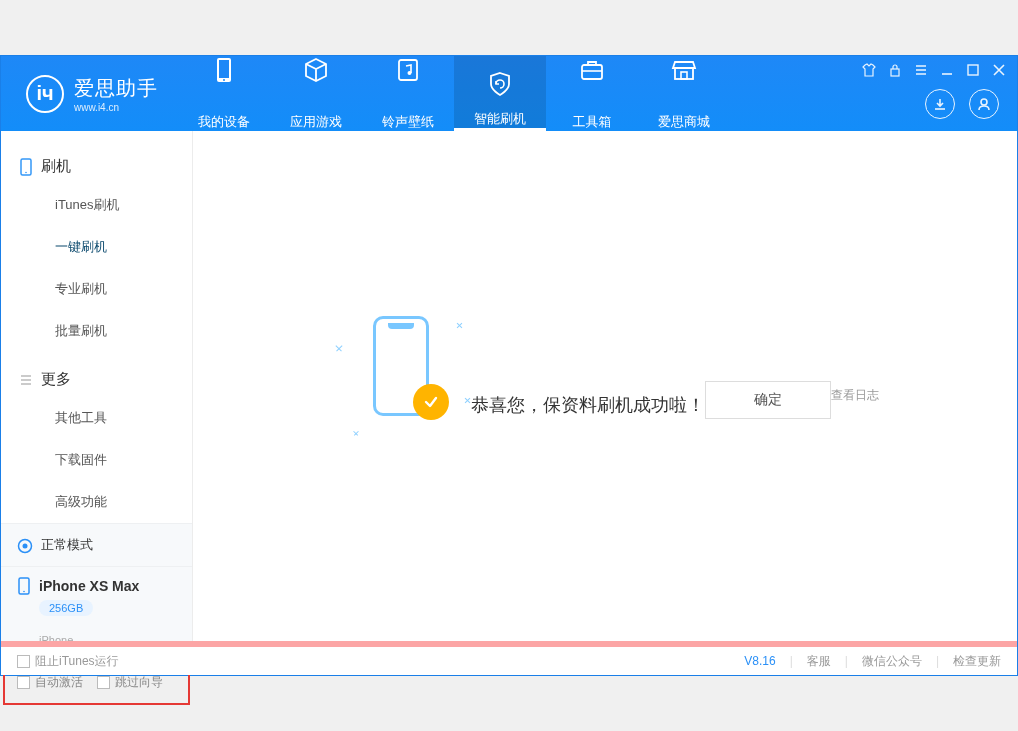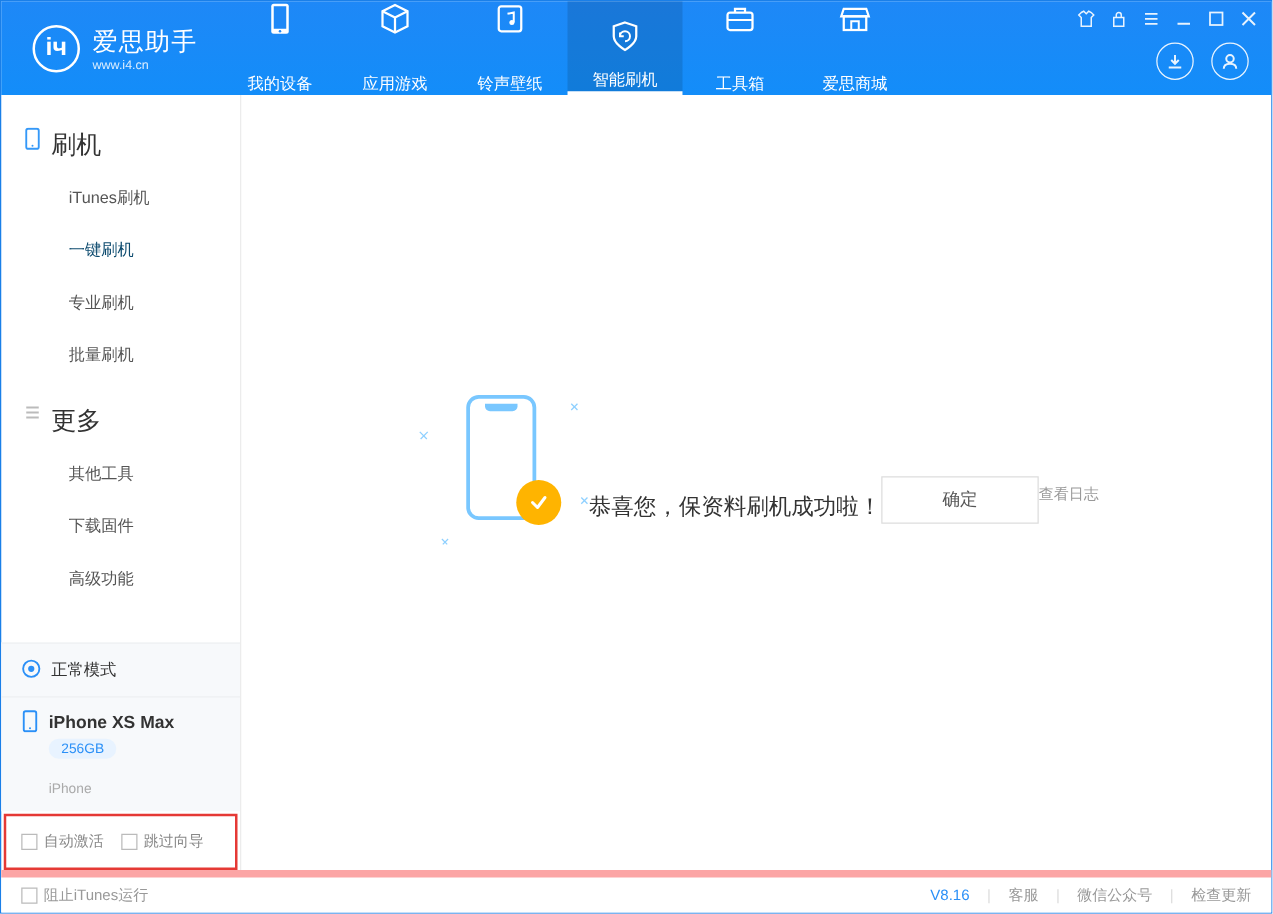--- a/index.html
+++ b/index.html
@@ -1,41 +1,41 @@
 <!DOCTYPE html>
 <html><head>
 <meta charset="utf-8">
 <style>
 * { margin: 0; padding: 0; box-sizing: border-box; font-family: "Microsoft YaHei", sans-serif; }
 body { background: #f0f0f0; display: flex; justify-content: center; align-items: center; min-height: 100vh; }
-.window { width: 1018px; height: 731px; border: 1px solid #1a7fe8; background: #fff; display: flex; flex-direction: column; position: relative; }
+.window { width: 1018px; height: 621px; border: 1px solid #1a7fe8; background: #fff; display: flex; flex-direction: column; position: relative; }
 .titlebar { height: 75px; background: linear-gradient(to bottom, #1e88f7, #138df9); display: flex; align-items: center; color: #fff; position: relative; }
 .logo-area { display: flex; align-items: center; padding: 0 20px 0 25px; gap: 10px; }
 .logo-circle { width: 38px; height: 38px; border: 2.5px solid #fff; border-radius: 50%; display: flex; align-items: center; justify-content: center; font-weight: bold; font-size: 20px; }
 .logo-text { display: flex; flex-direction: column; }
 .logo-text .cn { font-size: 20px; font-weight: 500; letter-spacing: 1px; }
 .logo-text .en { font-size: 10px; opacity: 0.85; }
 .top-tabs { display: flex; height: 100%; }
 .top-tab { width: 92px; display: flex; flex-direction: column; align-items: center; justify-content: space-between; gap: 4px; cursor: pointer; color: #fff; font-size: 13px; }
 .top-tab.active { background: rgba(0,0,0,0.12); border-bottom: 3px solid #fff; padding-top: 14px; }
 .top-tab .icon { width: 28px; height: 28px; display: flex; align-items: center; justify-content: center; }
 .winctrl-top { position: absolute; top: 6px; right: 10px; display: flex; gap: 10px; }
 .winctrl-top span { width: 16px; height: 16px; display: flex; align-items: center; justify-content: center; cursor: pointer; opacity: 0.9; }
 .winctrl-side { position: absolute; bottom: 12px; right: 18px; display: flex; gap: 14px; }
 .winctrl-side span { width: 30px; height: 30px; border: 1.5px solid #fff; border-radius: 50%; display: flex; align-items: center; justify-content: center; cursor: pointer; opacity: 0.9; }
 
 .body { flex: 1; display: flex; min-height: 0; }
 .sidebar { width: 192px; border-right: 1px solid #ececec; display: flex; flex-direction: column; }
 .side-scroll { flex: 1; padding-top: 18px; }
-.side-section-title { display: flex; gap: 8px; padding: 8px 18px; font-size: 20px; color: #333; font-weight: 500; }
+.side-section-title { display: flex; align-items: center; gap: 8px; padding: 8px 18px; font-size: 15px; color: #333; font-weight: 500; }
 .side-item { padding: 12px 18px 12px 54px; font-size: 13px; color: #555; cursor: pointer; }
 .side-item.active { color: #0c4a6e; }
 
 .side-bottom-box { background: #f7f9fb; border-top: 1px solid #eef0f2; margin: 0; }
-.status-row { display: flex; align-items: flex-start; gap: 8px; padding: 12px 16px; font-size: 13px; color: #333; border-bottom: 1px solid #eef0f2; }
+.status-row { display: flex; align-items: flex-end; gap: 8px; padding: 12px 16px; font-size: 13px; color: #333; border-bottom: 1px solid #eef0f2; }
 .device-row { padding: 10px 16px 12px 16px; }
 .device-name { font-size: 14px; font-weight: 600; color: #333; display: flex; align-items: center; gap: 8px; }
 .device-badge { display: inline-block; background: #e8f3ff; color: #2b90f7; font-size: 11px; padding: 2px 10px; border-radius: 10px; margin-top: 5px; margin-left: 22px; }
 .device-sub { font-size: 11px; color: #aaa; margin-top: 18px; margin-left: 22px; }
 
 .checkbox-row { border: 2px solid #e53935; padding: 12px 12px; display: flex; gap: 14px; align-items: center; margin: 2px 2px 0 2px; }
 .cb { display: flex; align-items: center; gap: 5px; font-size: 12px; color: #888; cursor: pointer; }
 .cb .box { width: 13px; height: 13px; border: 1px solid #bbb; background: #fff; }
 
 .main { flex: 1; display: flex; flex-direction: row; align-items: center; justify-content: center; position: relative; }

